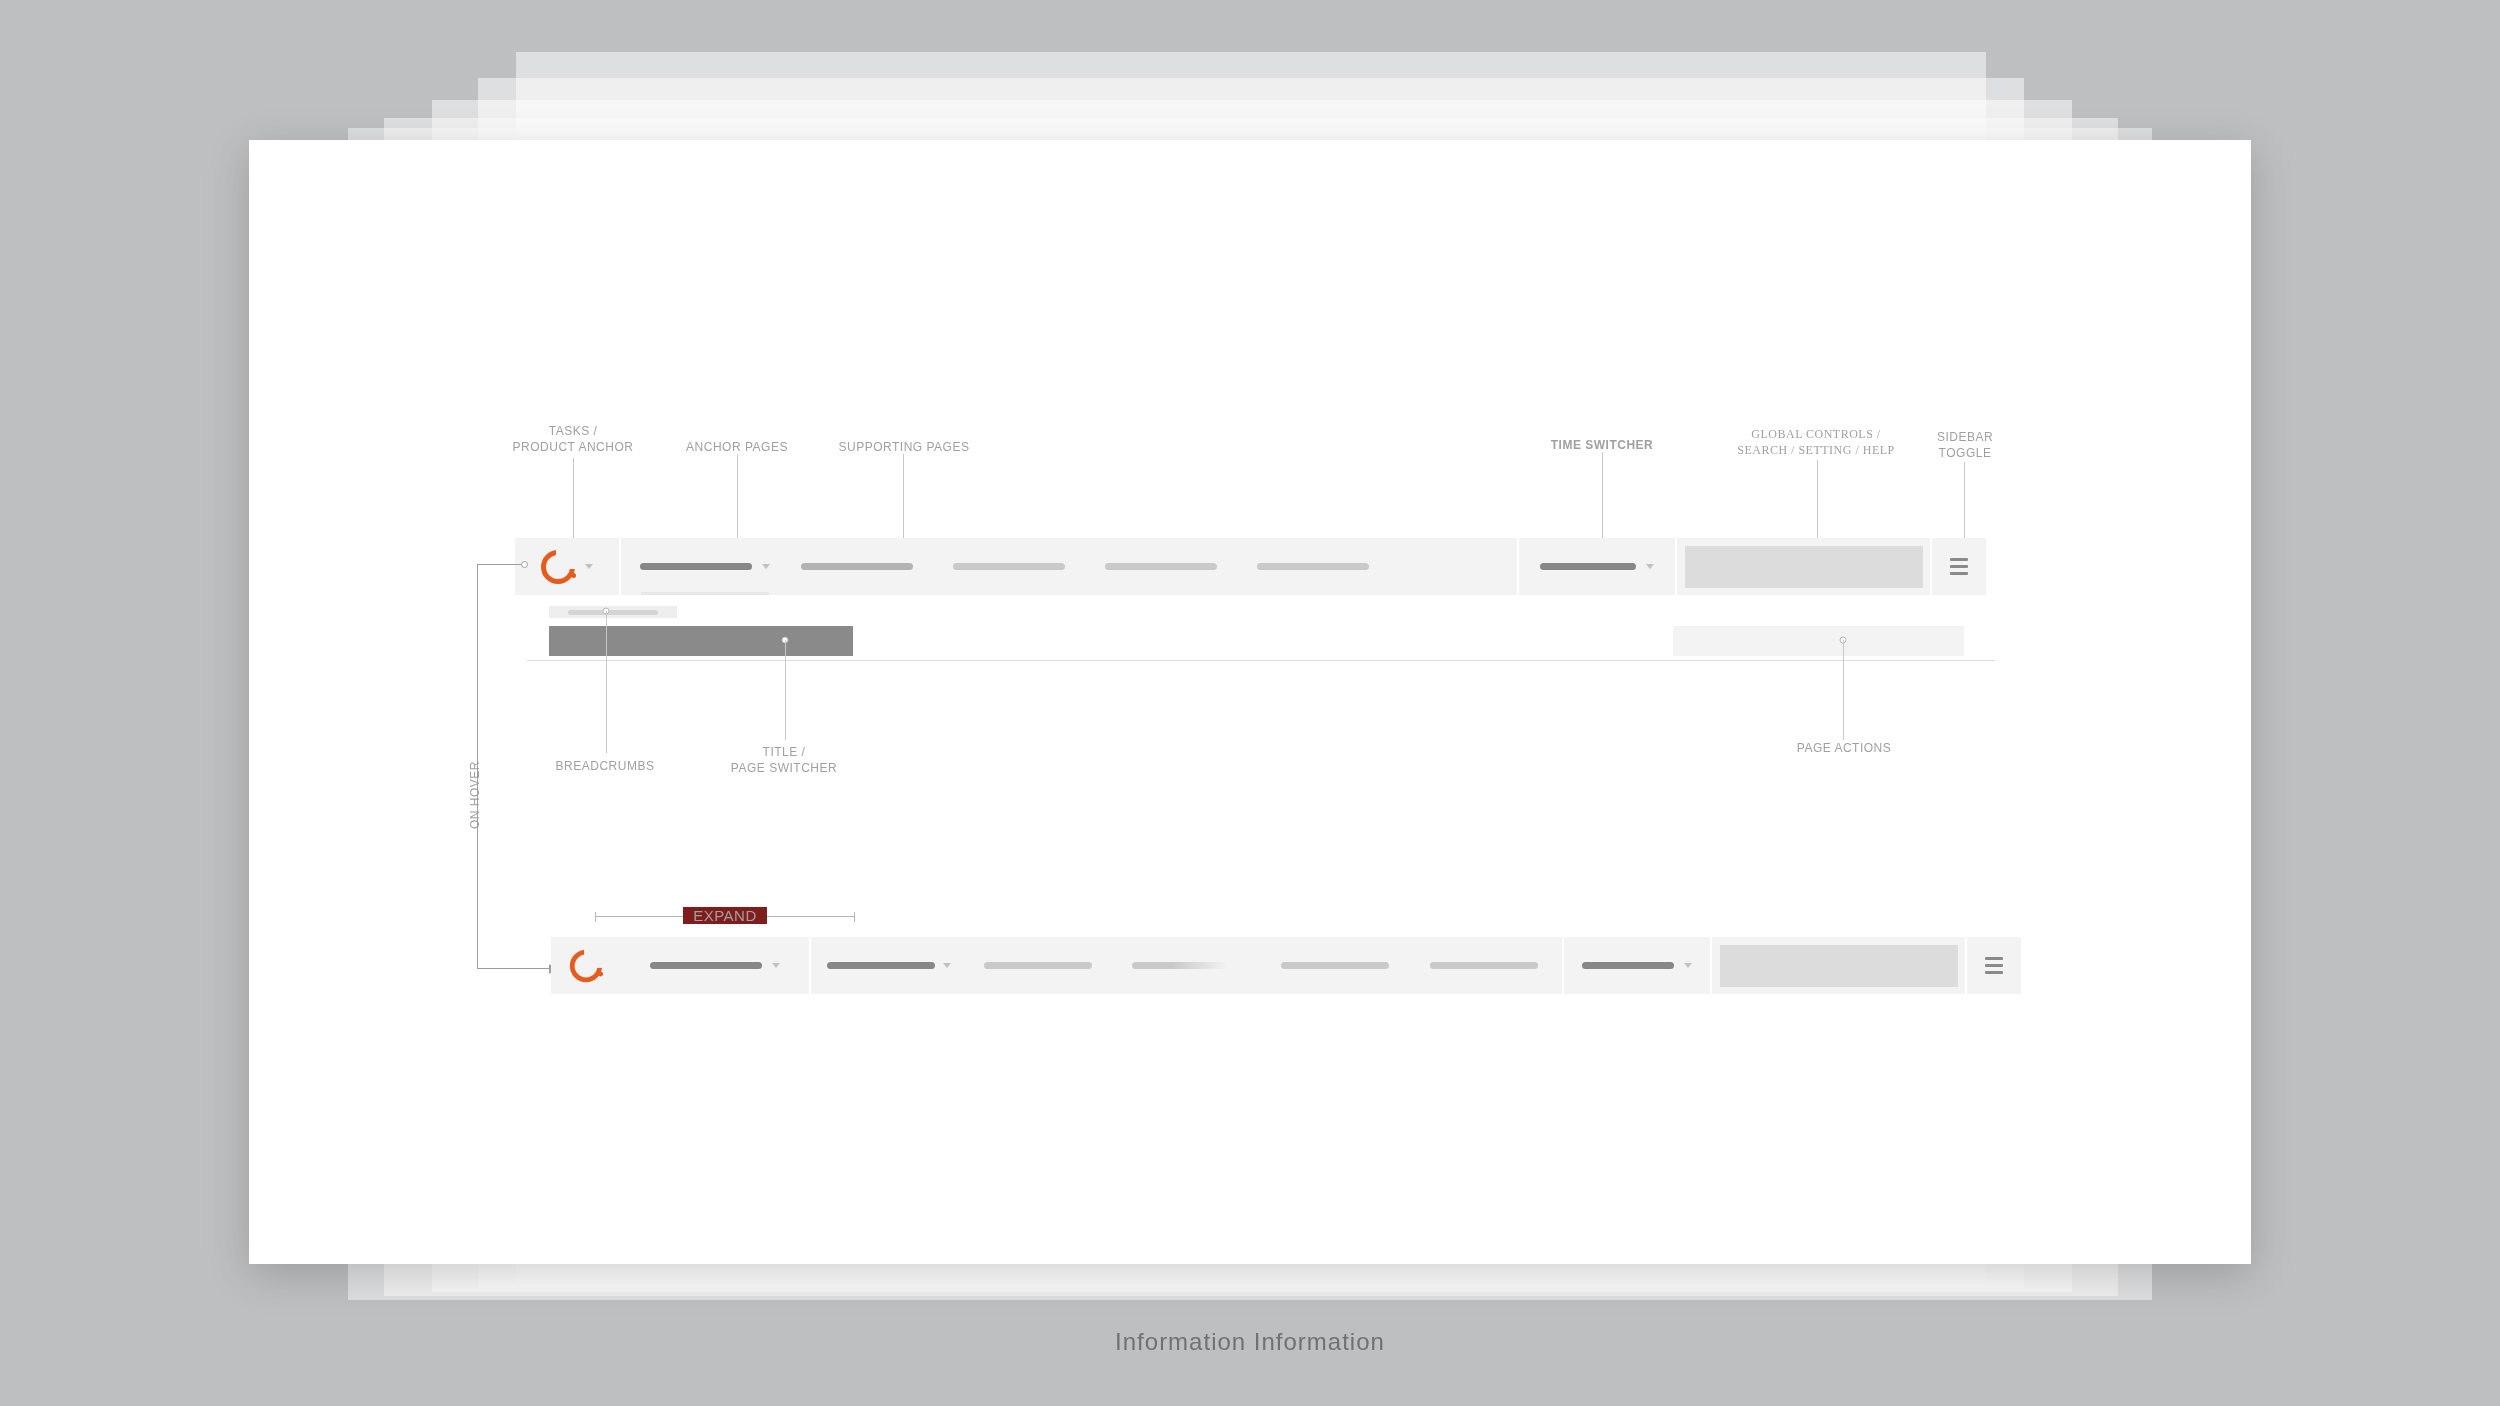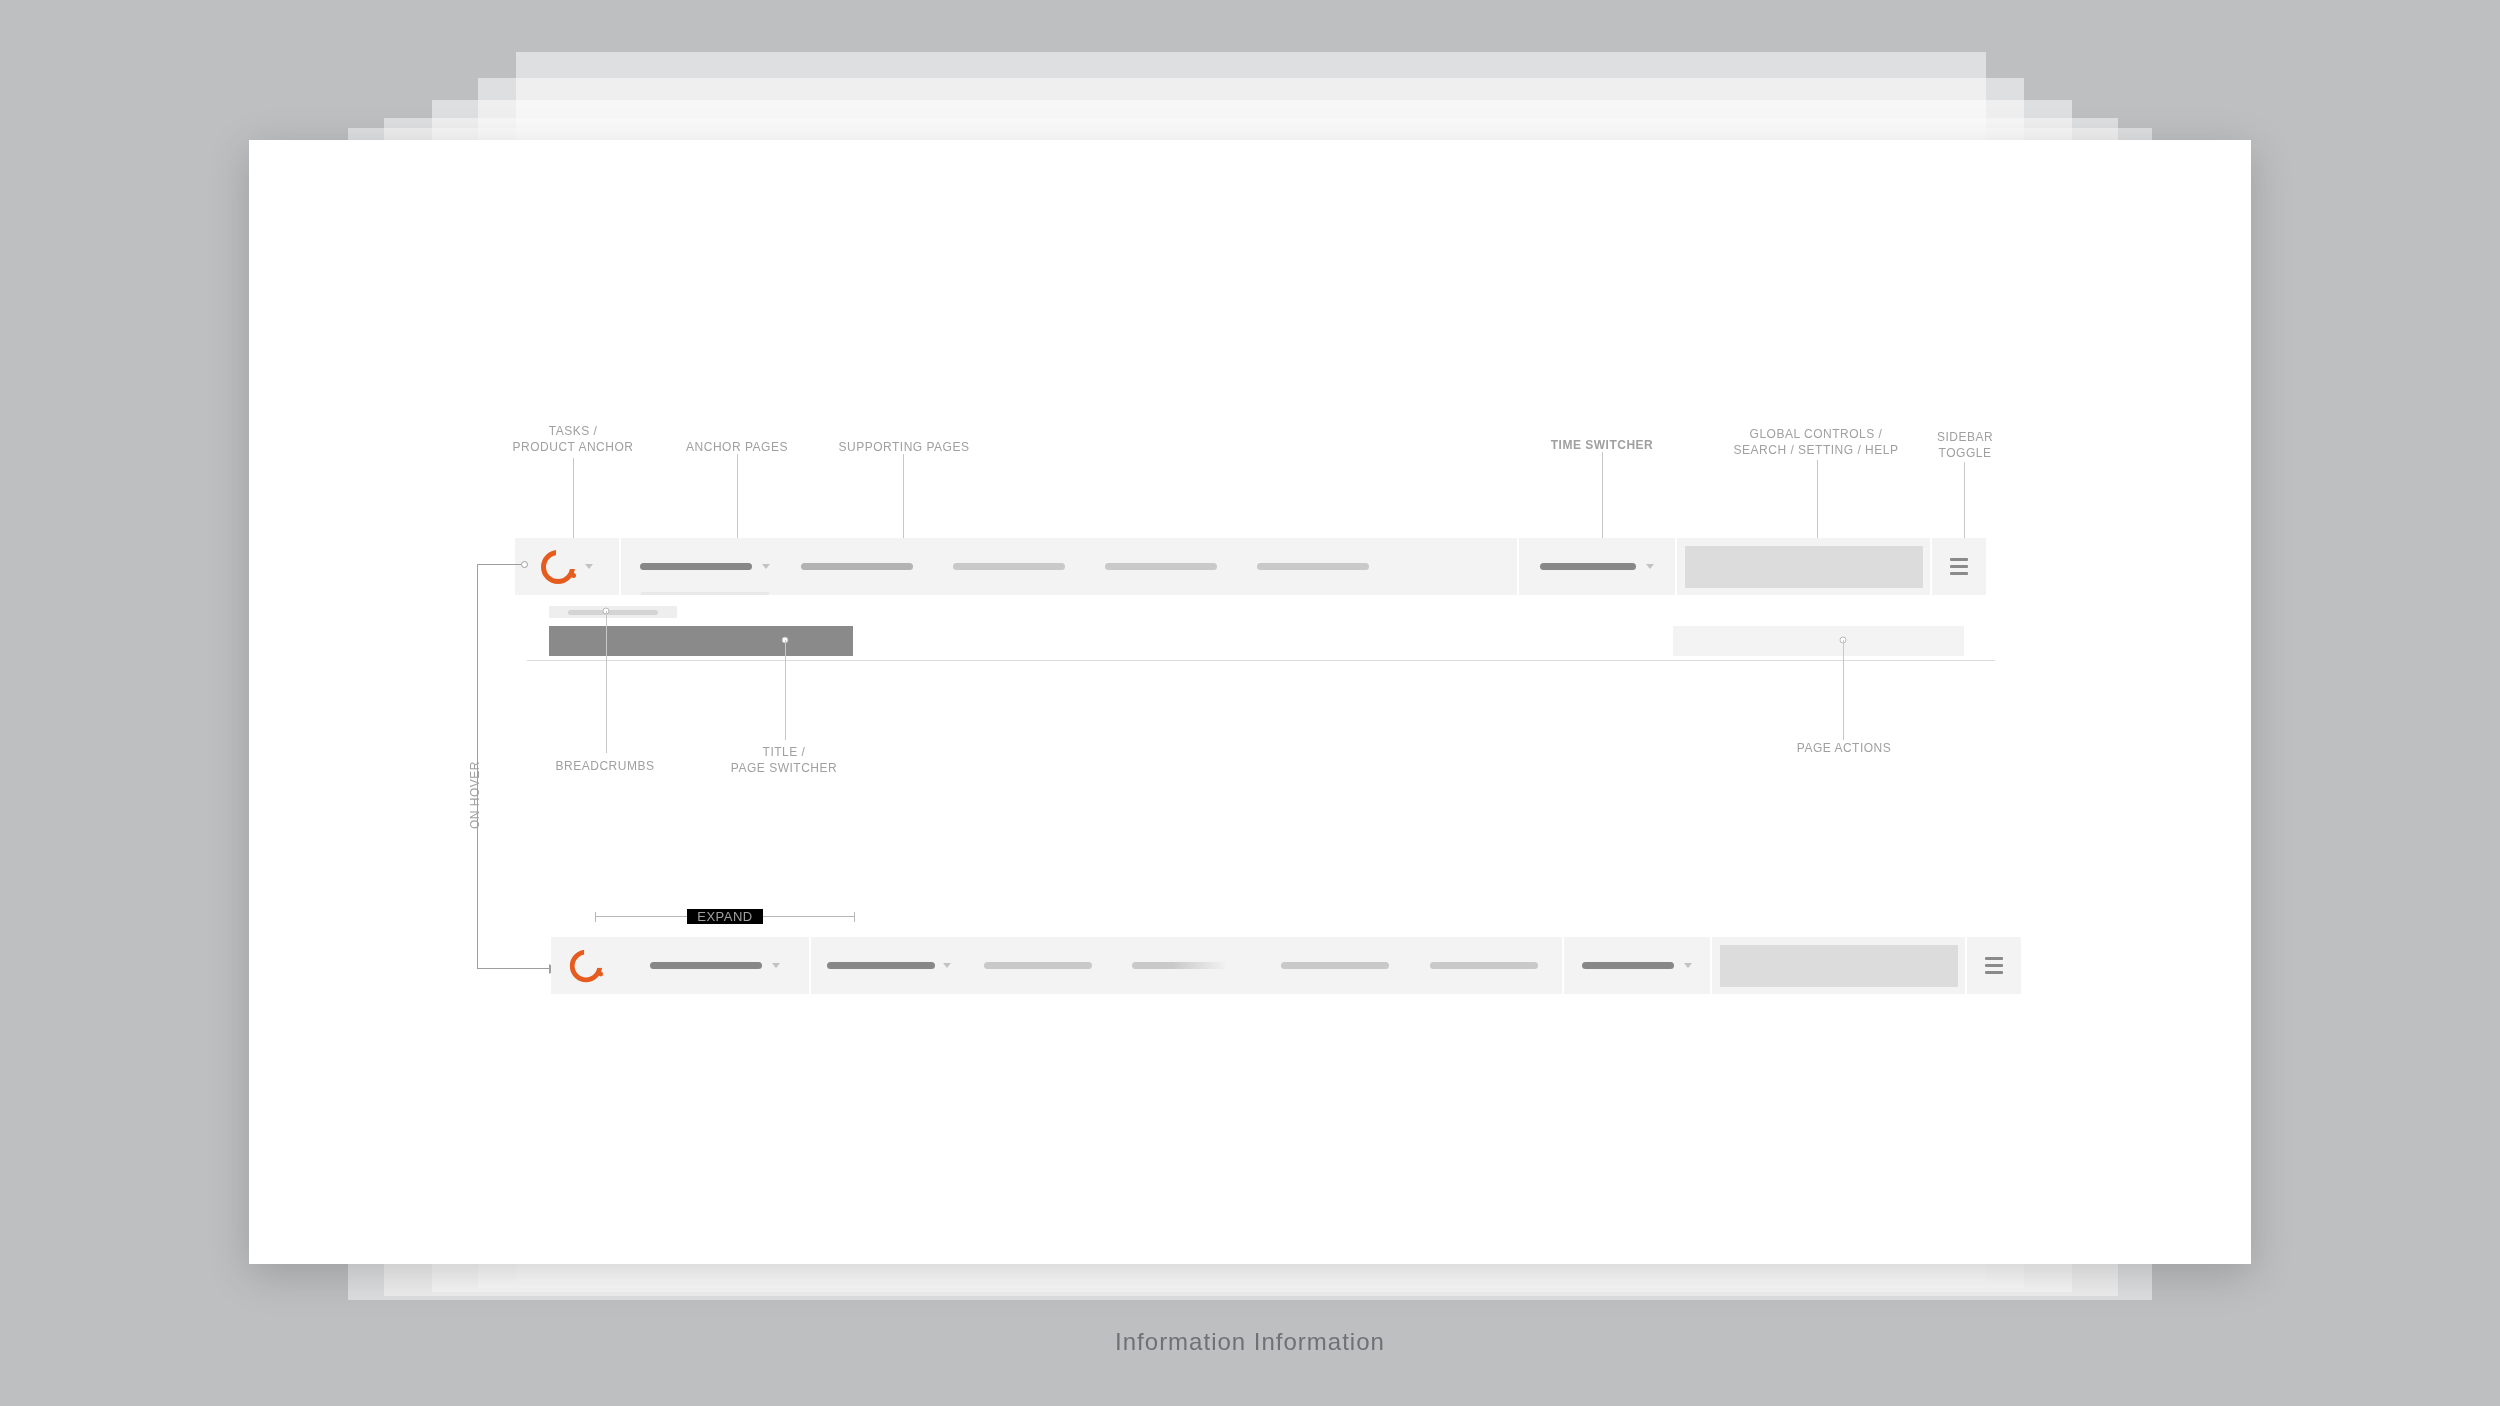--- a/index.html
+++ b/index.html
@@ -152,21 +152,21 @@
   .expand-bracket {
     position:absolute; left:346px; top:772px; width:260px; height:10px;
   }
   .expand-bracket .bar{position:absolute; left:0; right:0; top:4px; height:1px; background:#b7b7b7;}
   .expand-bracket .tickL{position:absolute; left:0; top:0; width:1px; height:10px; background:#b7b7b7;}
   .expand-bracket .tickR{position:absolute; right:0; top:0; width:1px; height:10px; background:#b7b7b7;}
   .expand-bracket .lbl{
     position:absolute; left:0; right:0; top:-5px; text-align:center;
   }
   .expand-bracket .lbl span{
-    background:#000000; padding:0 10px; color:#a0a0a0; font-size:13px; letter-spacing:0.5px;
+    background:#7f1d1d; padding:0 10px; color:#a0a0a0; font-size:15px; letter-spacing:0.5px;
   }
 
   
   .navbar2 {
     position:absolute; left:302px; top:797px;
     width:1470px; height:57px; background:#f3f3f3;
     display:flex; align-items:center;
   }
   .navbar2 .seg{height:100%;display:flex;align-items:center;}
   .nb2-logo { width:70px; justify-content:center;}
@@ -191,21 +191,21 @@
 <div class="ghost g4"></div>
 <div class="ghost g5"></div>
 
 <div class="slide">
 
   <div class="ann" style="left:249px; top:283px; width:150px;">TASKS /
 PRODUCT ANCHOR</div>
   <div class="ann" style="left:413px; top:299px; width:150px;">ANCHOR PAGES</div>
   <div class="ann" style="left:580px; top:299px; width:150px;text-align:center;">SUPPORTING PAGES</div>
   <div class="ann" style="left:1278px; top:297px; width:150px;font-weight:bold;">TIME SWITCHER</div>
-  <div class="ann" style="left:1452px; top:286px; width:230px;">GLOBAL CONTROLS /
+  <div class="ann" style="left:1452px; top:286px; width:230px;font-family:Liberation Serif, serif;">GLOBAL CONTROLS /
 SEARCH / SETTING / HELP</div>
   <div class="ann" style="left:1656px; top:289px; width:120px;">SIDEBAR
 TOGGLE</div>
 
   <div class="lead v" style="left:324px; top:318px; height:94px;"></div>
   <div class="dot" style="left:324px; top:414px;"></div>
 
   <div class="lead v" style="left:488px; top:314px; height:110px;"></div>
   <div class="dot" style="left:488px; top:424px;"></div>
 

